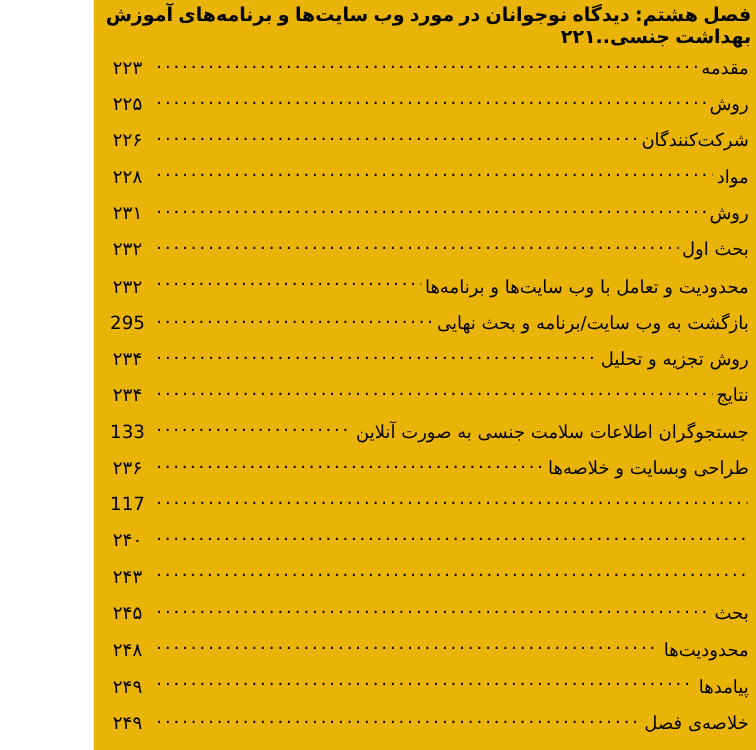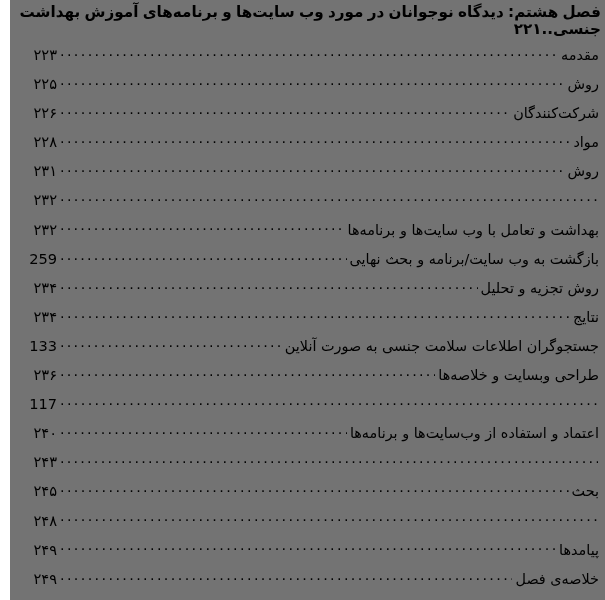--- a/index.html
+++ b/index.html
@@ -12,25 +12,25 @@
     width: 605px;
     height: 600px;
     overflow: hidden;
     font-family: "DejaVu Sans", "Liberation Sans", sans-serif;
     color: #000000;
     direction: rtl;
   }
 
   #toc-page {
     position: relative;
-    width: 595px;
+    width: 530px;
     height: 600px;
     box-sizing: border-box;
     padding: 4px 4px 0 4px;
-    background: #737373;
+    background: #eab308;
   }
 
   
   .chapter-title-row {
     display: block;
     direction: rtl;
     text-align: right;
     font-weight: bold;
     font-size: 15.2px;
     line-height: 17px;
@@ -92,21 +92,21 @@
     color: #000;
     white-space: nowrap;
     overflow: hidden;
     direction: ltr;
     text-align: right;
   }
 
   .entry .e-page {
     flex: 0 0 auto;
     direction: rtl;
-    text-align: right;
+    text-align: center;
     font-size: 14.6px;
     padding-left: 3px;
     min-width: 40px;
   }
 
   
   .entry.long .e-lead::after {
     letter-spacing: 2.2px;
   }
 </style>
@@ -139,32 +139,33 @@
         <span class="e-label">مواد</span>
         <span class="e-lead"></span>
         <span class="e-page">۲۲۸</span>
       </div>
       <div class="entry">
         <span class="e-label">روش</span>
         <span class="e-lead"></span>
         <span class="e-page">۲۳۱</span>
       </div>
       <div class="entry">
+        <span class="e-label">بحث اول</span>
         <span class="e-lead"></span>
         <span class="e-page">۲۳۲</span>
       </div>
       <div class="entry long">
-        <span class="e-label">بهداشت و تعامل با وب سایت‌ها و برنامه‌ها</span>
+        <span class="e-label">محدودیت و تعامل با وب سایت‌ها و برنامه‌ها</span>
         <span class="e-lead"></span>
         <span class="e-page">۲۳۲</span>
       </div>
       <div class="entry long">
         <span class="e-label">بازگشت به وب سایت/برنامه و بحث نهایی</span>
         <span class="e-lead"></span>
-        <span class="e-page">259</span>
+        <span class="e-page">295</span>
       </div>
       <div class="entry">
         <span class="e-label">روش تجزیه و تحلیل</span>
         <span class="e-lead"></span>
         <span class="e-page">۲۳۴</span>
       </div>
       <div class="entry">
         <span class="e-label">نتایج</span>
         <span class="e-lead"></span>
         <span class="e-page">۲۳۴</span>
@@ -177,34 +178,34 @@
       <div class="entry long">
         <span class="e-label">طراحی وبسایت و خلاصه‌ها</span>
         <span class="e-lead"></span>
         <span class="e-page">۲۳۶</span>
       </div>
       <div class="entry">
         <span class="e-lead"></span>
         <span class="e-page">117</span>
       </div>
       <div class="entry long">
-        <span class="e-label">اعتماد و استفاده از وب‌سایت‌ها و برنامه‌ها</span>
         <span class="e-lead"></span>
         <span class="e-page">۲۴۰</span>
       </div>
       <div class="entry long">
         <span class="e-lead"></span>
         <span class="e-page">۲۴۳</span>
       </div>
       <div class="entry">
         <span class="e-label">بحث</span>
         <span class="e-lead"></span>
         <span class="e-page">۲۴۵</span>
       </div>
       <div class="entry">
+        <span class="e-label">محدودیت‌ها</span>
         <span class="e-lead"></span>
         <span class="e-page">۲۴۸</span>
       </div>
       <div class="entry">
         <span class="e-label">پیامدها</span>
         <span class="e-lead"></span>
         <span class="e-page">۲۴۹</span>
       </div>
       <div class="entry">
         <span class="e-label">خلاصه‌ی فصل</span>

